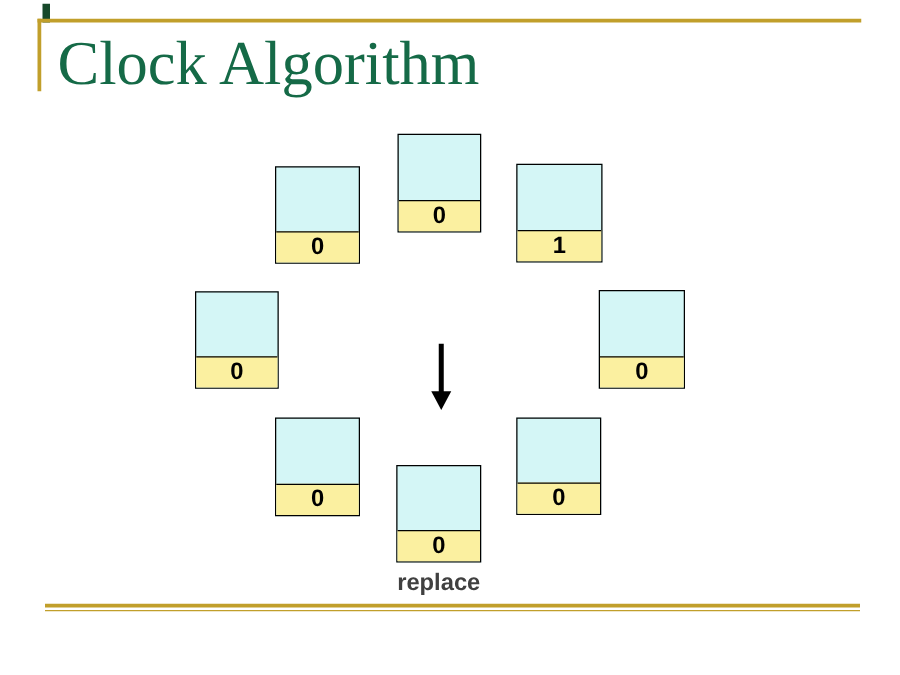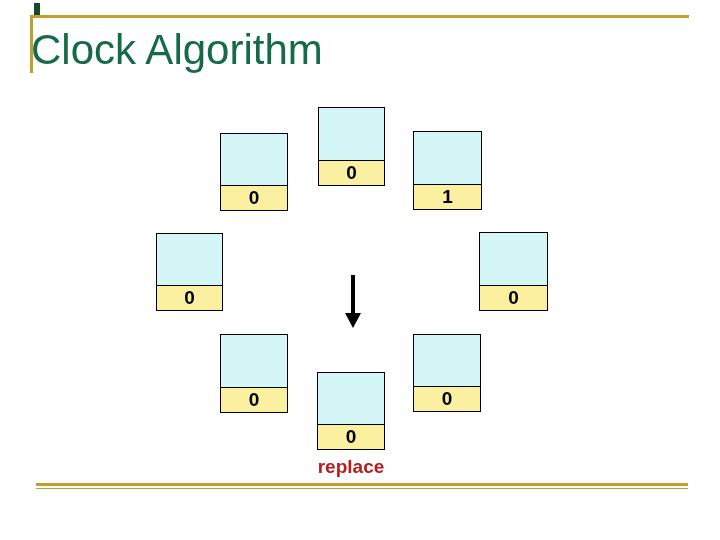--- a/index.html
+++ b/index.html
@@ -43,26 +43,27 @@
     background: var(--gold);
   }
   .bottom-rule-thin {
     position: absolute;
     left: 36px; top: 488px;
     width: 652px; height: 1px;
     background: var(--gold);
   }
   .slide-title {
     position: absolute;
-    left: 31px; top: 27px;
-    font-size: 42px;
+    left: 46px; top: 27px;
+    font-size: 50px;
     line-height: 46px;
     color: var(--title-green);
     white-space: nowrap;
     letter-spacing: 0px;
+    font-family: Liberation Serif, serif;
   }
   
   .page-box {
     position: absolute;
     box-sizing: border-box;
     border: 1.5px solid #000;
     background: var(--cyan);
     display: flex;
     flex-direction: column;
   }
@@ -93,21 +94,21 @@
     border-right: 8px solid transparent;
     border-top: 15px solid #000;
   }
   .replace-label {
     position: absolute;
     left: 291px; top: 456px;
     width: 120px;
     text-align: center;
     font-weight: bold;
     font-size: 19px;
-    color: #b91c1c;
+    color: #404040;
   }
 </style>
 </head>
 <body>
 
 <div class="slide">
 
   <div class="corner-bar"></div>
   <div class="top-rule"></div>
   <div class="left-rule"></div>

